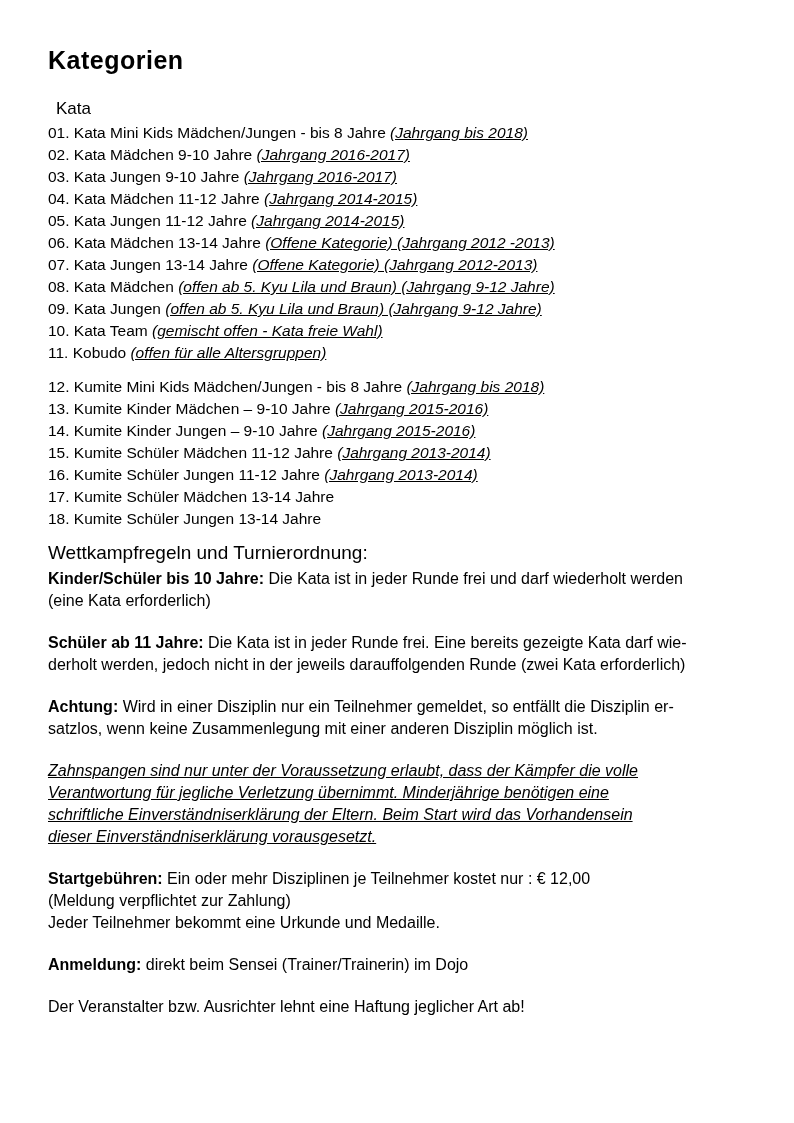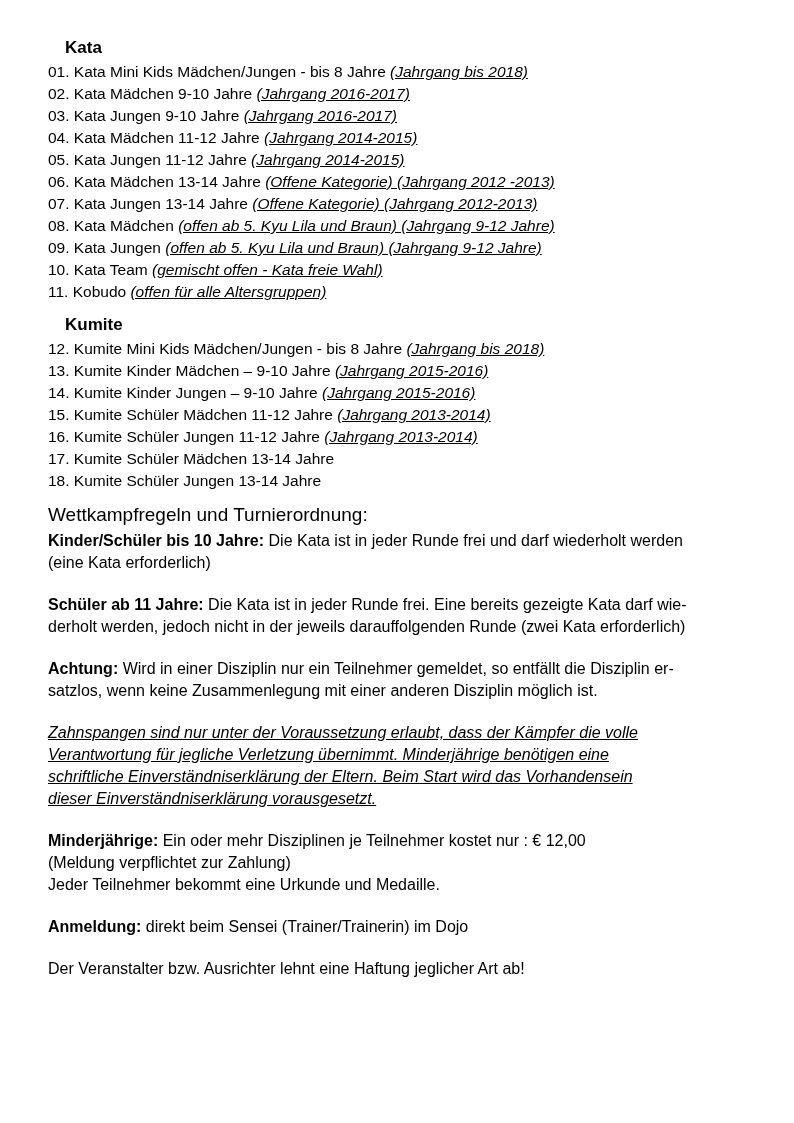--- a/index.html
+++ b/index.html
@@ -7,66 +7,66 @@
     width:794px;height:1123px;box-sizing:border-box;
     padding:38px 44px 0 48px;overflow:hidden;
     background:#ffffff;color:#000000;
     font-family:"Liberation Sans","DejaVu Sans",sans-serif;
   }
   h1.doc-title{
     font-size:25px;line-height:29px;font-weight:bold;
     margin:8px 0 24px 0;letter-spacing:0.5px;
   }
   section.cat{margin:0 0 12px 0;}
-  h2.cat-h{font-size:17px;line-height:20px;font-weight:bold;margin:0 0 3px 17px;}
+  h2.cat-h{font-size:17px;line-height:20px;font-weight:normal;margin:0 0 3px 8px;}
   .item{font-size:15.5px;line-height:22px;white-space:nowrap;}
   .rules{margin:0;}
   h2.rules-h{font-size:19px;line-height:22px;font-weight:normal;margin:0 0 4px 0;}
   .para{font-size:16px;line-height:22px;margin:0 0 20px 0;}
   .seg-normal{font-style:normal;font-weight:normal;}
   .seg-italic{font-style:italic;text-decoration:underline;}
   .seg-bold{font-weight:bold;}
 </style>
 </head>
 <body>
 
 <div class="page">
+  <h1 class="doc-title">Kategorien</h1>
 
   <div>
       <section class="cat">
         <h2 class="cat-h">Kata</h2>
         <div class="item"><span class="seg-normal">01. Kata Mini Kids Mädchen/Jungen - bis 8 Jahre </span><span class="seg-italic">(Jahrgang bis 2018)</span></div>
         <div class="item"><span class="seg-normal">02. Kata Mädchen 9-10 Jahre </span><span class="seg-italic">(Jahrgang 2016-2017)</span></div>
         <div class="item"><span class="seg-normal">03. Kata Jungen 9-10 Jahre </span><span class="seg-italic">(Jahrgang 2016-2017)</span></div>
         <div class="item"><span class="seg-normal">04. Kata Mädchen 11-12 Jahre </span><span class="seg-italic">(Jahrgang 2014-2015)</span></div>
         <div class="item"><span class="seg-normal">05. Kata Jungen 11-12 Jahre </span><span class="seg-italic">(Jahrgang 2014-2015)</span></div>
         <div class="item"><span class="seg-normal">06. Kata Mädchen 13-14 Jahre </span><span class="seg-italic">(Offene Kategorie) (Jahrgang 2012 -2013)</span></div>
         <div class="item"><span class="seg-normal">07. Kata Jungen 13-14 Jahre </span><span class="seg-italic">(Offene Kategorie) (Jahrgang 2012-2013)</span></div>
         <div class="item"><span class="seg-normal">08. Kata Mädchen </span><span class="seg-italic">(offen ab 5. Kyu Lila und Braun) (Jahrgang 9-12 Jahre)</span></div>
         <div class="item"><span class="seg-normal">09. Kata Jungen </span><span class="seg-italic">(offen ab 5. Kyu Lila und Braun) (Jahrgang 9-12 Jahre)</span></div>
         <div class="item"><span class="seg-normal">10. Kata Team </span><span class="seg-italic">(gemischt offen - Kata freie Wahl)</span></div>
         <div class="item"><span class="seg-normal">11. Kobudo </span><span class="seg-italic">(offen für alle Altersgruppen)</span></div>
       </section>
       <section class="cat">
-        <h2 class="cat-h">Kumite</h2>
         <div class="item"><span class="seg-normal">12. Kumite Mini Kids Mädchen/Jungen - bis 8 Jahre </span><span class="seg-italic">(Jahrgang bis 2018)</span></div>
         <div class="item"><span class="seg-normal">13. Kumite Kinder Mädchen – 9-10 Jahre </span><span class="seg-italic">(Jahrgang 2015-2016)</span></div>
         <div class="item"><span class="seg-normal">14. Kumite Kinder Jungen – 9-10 Jahre </span><span class="seg-italic">(Jahrgang 2015-2016)</span></div>
         <div class="item"><span class="seg-normal">15. Kumite Schüler Mädchen 11-12 Jahre </span><span class="seg-italic">(Jahrgang 2013-2014)</span></div>
         <div class="item"><span class="seg-normal">16. Kumite Schüler Jungen 11-12 Jahre </span><span class="seg-italic">(Jahrgang 2013-2014)</span></div>
         <div class="item"><span class="seg-normal">17. Kumite Schüler Mädchen 13-14 Jahre</span></div>
         <div class="item"><span class="seg-normal">18. Kumite Schüler Jungen 13-14 Jahre</span></div>
       </section>
     </div>
 
   <section class="rules">
     <h2 class="rules-h">Wettkampfregeln und Turnierordnung:</h2>
     <div>
         <p class="para"><span class="seg-bold">Kinder/Schüler bis 10 Jahre:</span><span class="seg-normal"> Die Kata ist in jeder Runde frei und darf wiederholt werden</span><br><span class="seg-normal">(eine Kata erforderlich)</span></p>
         <p class="para"><span class="seg-bold">Schüler ab 11 Jahre:</span><span class="seg-normal"> Die Kata ist in jeder Runde frei. Eine bereits gezeigte Kata darf wie-</span><br><span class="seg-normal">derholt werden, jedoch nicht in der jeweils darauffolgenden Runde (zwei Kata erforderlich)</span></p>
         <p class="para"><span class="seg-bold">Achtung:</span><span class="seg-normal"> Wird in einer Disziplin nur ein Teilnehmer gemeldet, so entfällt die Disziplin er-</span><br><span class="seg-normal">satzlos, wenn keine Zusammenlegung mit einer anderen Disziplin möglich ist.</span></p>
         <p class="para"><span class="seg-italic">Zahnspangen sind nur unter der Voraussetzung erlaubt, dass der Kämpfer die volle</span><br><span class="seg-italic">Verantwortung für jegliche Verletzung übernimmt. Minderjährige benötigen eine</span><br><span class="seg-italic">schriftliche Einverständniserklärung der Eltern. Beim Start wird das Vorhandensein</span><br><span class="seg-italic">dieser Einverständniserklärung vorausgesetzt.</span></p>
-        <p class="para"><span class="seg-bold">Minderjährige:</span><span class="seg-normal"> Ein oder mehr Disziplinen je Teilnehmer kostet nur : € 12,00</span><br><span class="seg-normal">(Meldung verpflichtet zur Zahlung)</span><br><span class="seg-normal">Jeder Teilnehmer bekommt eine Urkunde und Medaille.</span></p>
+        <p class="para"><span class="seg-bold">Startgebühren:</span><span class="seg-normal"> Ein oder mehr Disziplinen je Teilnehmer kostet nur : € 12,00</span><br><span class="seg-normal">(Meldung verpflichtet zur Zahlung)</span><br><span class="seg-normal">Jeder Teilnehmer bekommt eine Urkunde und Medaille.</span></p>
         <p class="para"><span class="seg-bold">Anmeldung:</span><span class="seg-normal"> direkt beim Sensei (Trainer/Trainerin) im Dojo</span></p>
         <p class="para"><span class="seg-normal">Der Veranstalter bzw. Ausrichter lehnt eine Haftung jeglicher Art ab!</span></p>
       </div>
   </section>
 </div>
 
 </body></html>

